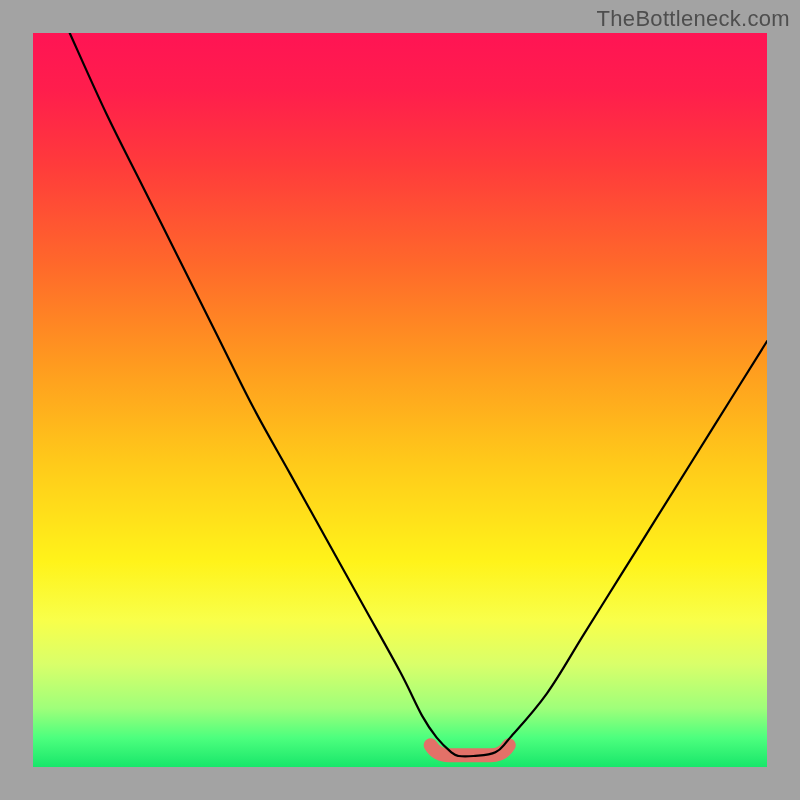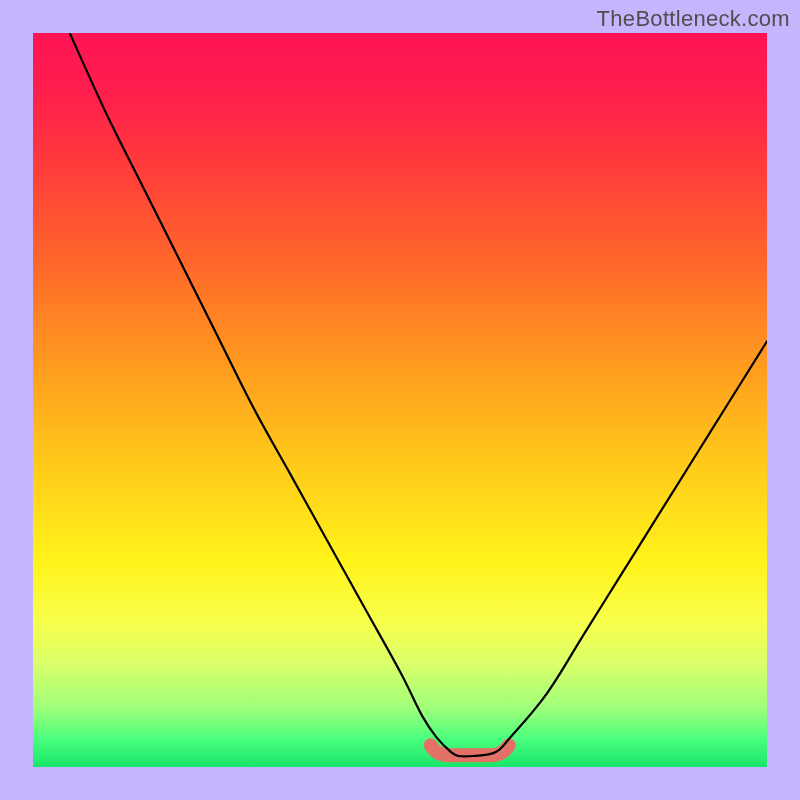--- a/index.html
+++ b/index.html
@@ -8,21 +8,21 @@
     width: 800px;
     height: 800px;
     overflow: hidden;
     background: #000;
     font-family: Arial, Helvetica, sans-serif;
   }
   .frame {
     position: relative;
     width: 800px;
     height: 800px;
-    background: #c4b5fd;
+    background: #a3a3a3;
   }
   .plot-area {
     position: absolute;
     left: 33px;
     top: 33px;
     width: 734px;
     height: 734px;
     overflow: hidden;
   }
   .gradient {

